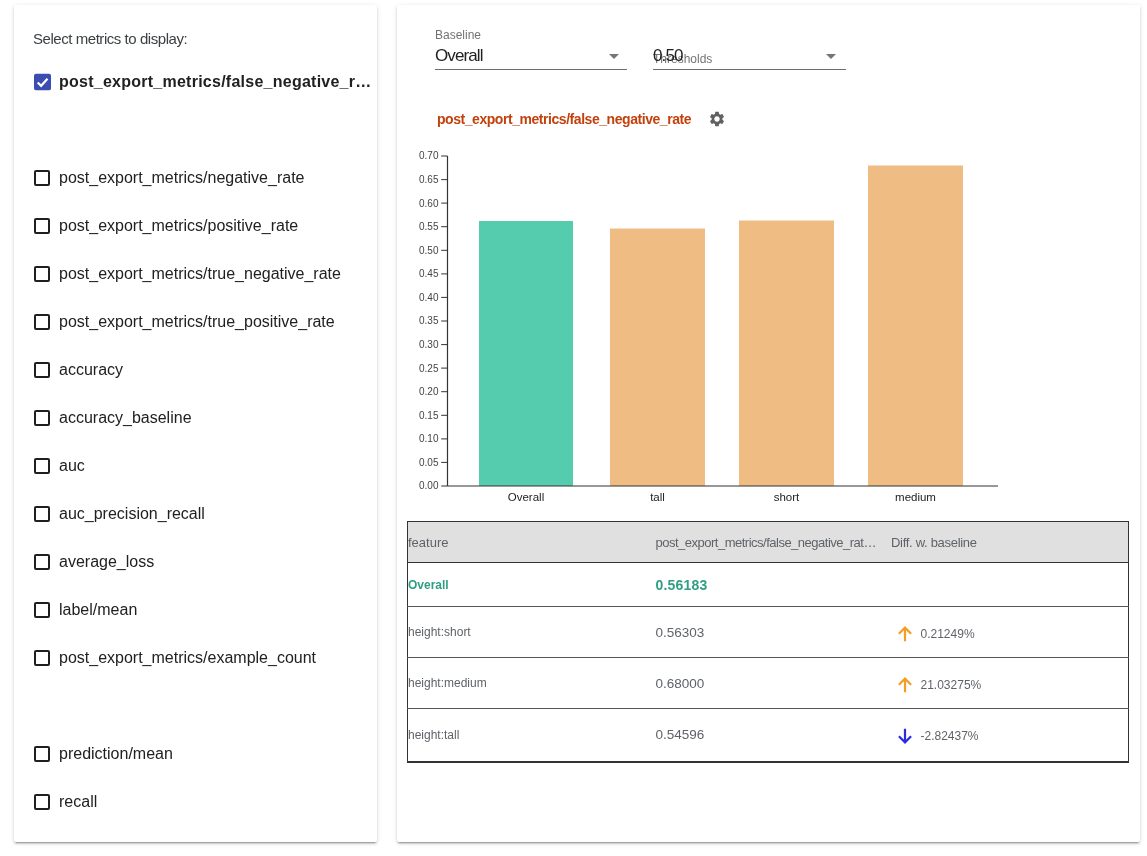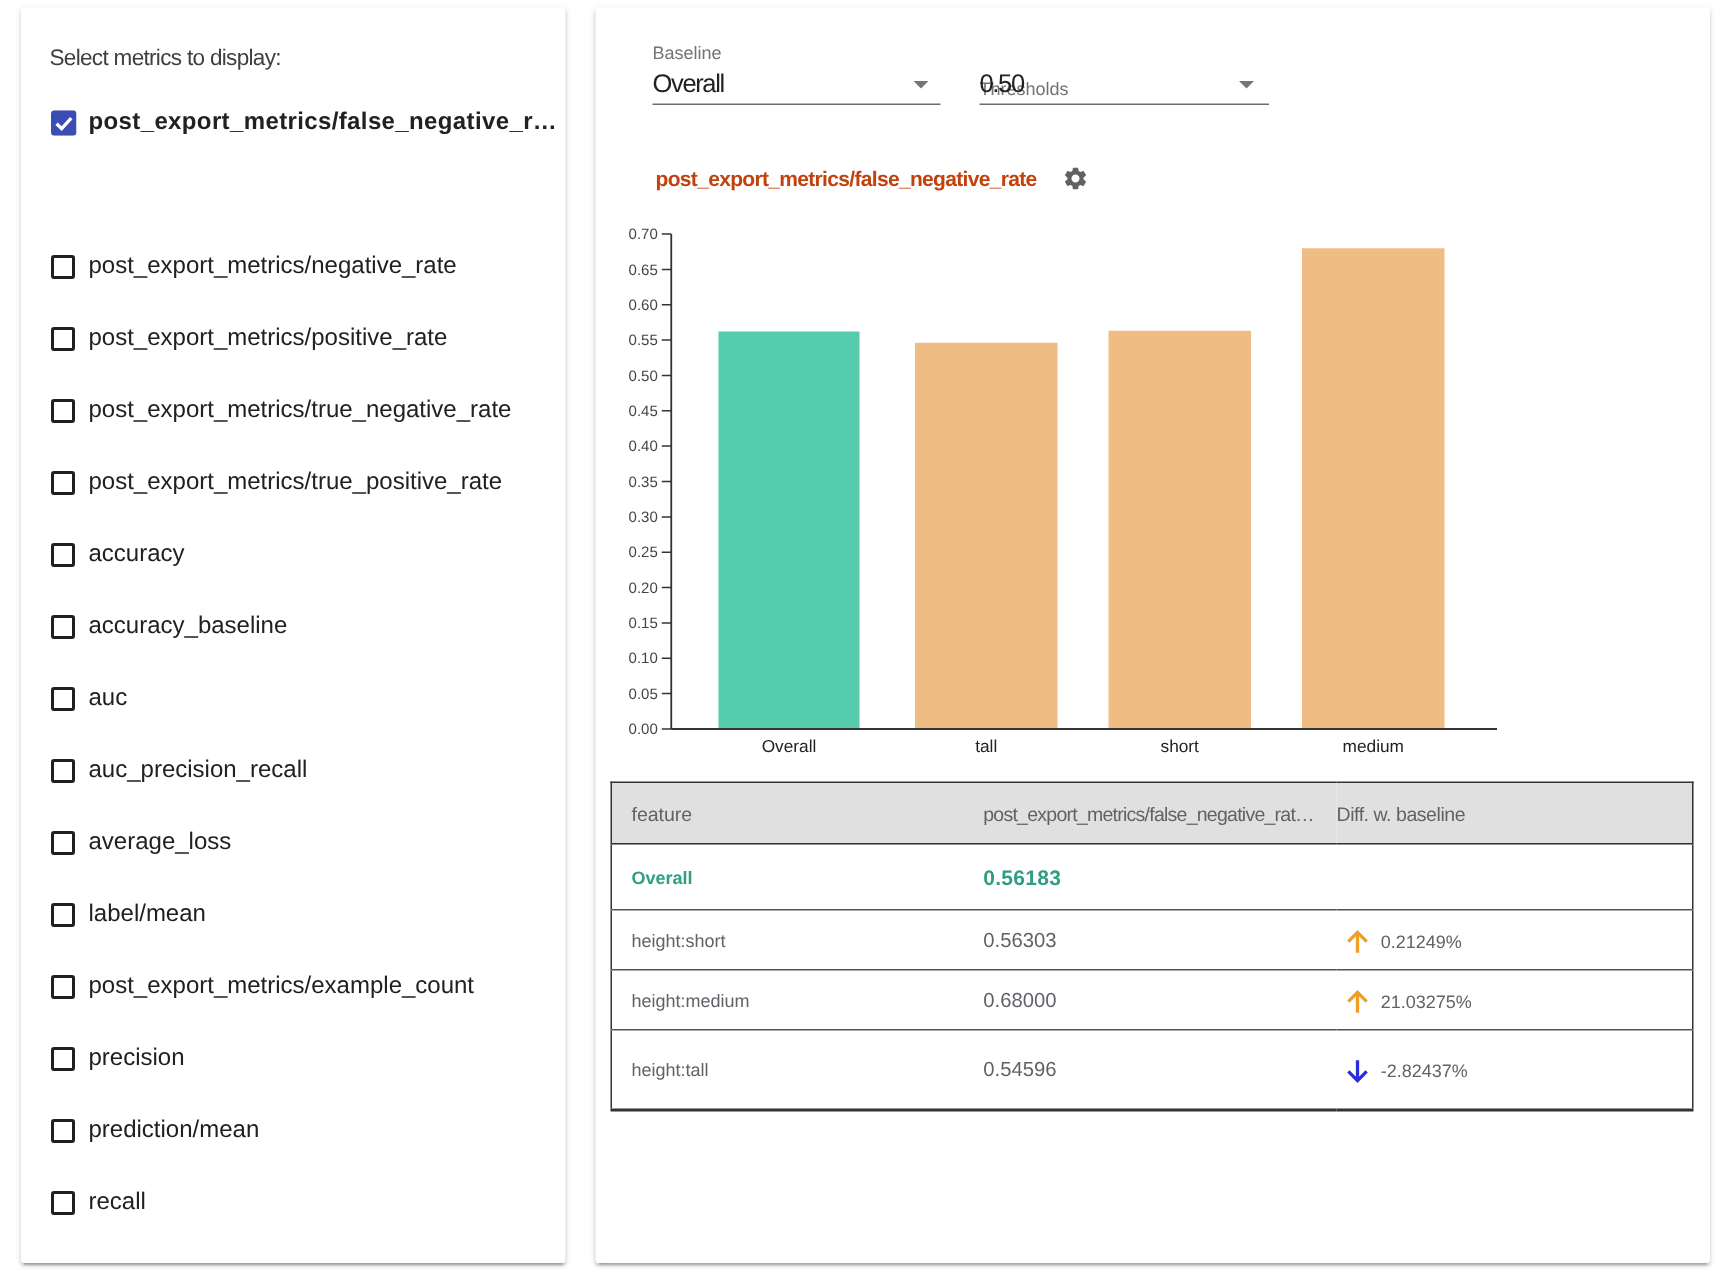--- a/index.html
+++ b/index.html
@@ -26,25 +26,25 @@
 table { position:absolute; left:10px; top:516px; width:721px; border-collapse:collapse; table-layout:fixed;
   border:1px solid #333; border-bottom:2px solid #333; }
 th,td { text-align:left; font-weight:normal; }
 thead tr { height:41px; background:#e0e0e0; }
 thead th { font-size:13px; color:#5f6368; border-bottom:1px solid #333; }
 thead th.c2 { letter-spacing:-0.5px;margin-top:32px; }
 thead th.c3 { letter-spacing:-0.3px; }
 tbody tr { border-bottom:1px solid #555; }
 td { font-size:12px; color:#5f6368; }
 td.c2 { font-size:13.5px; }
-.c1 { width:248px; padding-left:13px; }
+.c1 { width:248px; }
 .c2 { width:235.5px; }
 .c3 { width:237.5px; }
 tr.r1 { height:44px; }
-tr.rn { height:40px; }
+tr.rn { height:51px; }
 tr.rl { height:53px; }
 td.c1.teal { color:#2f9e83; font-weight:bold; font-size:12px; }
 td.c2.teal { color:#2f9e83; font-weight:bold; font-size:14px; letter-spacing:0.2px; }
 .diff { display:flex; align-items:center; margin-top:3px; }
 .arr { margin-left:5.5px; margin-right:8px; }
 .pct { font-size:12px; color:#5f6368; }
 </style></head>
 <body>
 <div id="left" class="card">
 <div id="sel">Select metrics to display:</div>
@@ -93,24 +93,20 @@
       <span class="cb"></span>
       <span class="lbl">average_loss</span>
     </div>
 <div class="item" style="top:581px">
       <span class="cb"></span>
       <span class="lbl">label/mean</span>
     </div>
 <div class="item" style="top:629px">
       <span class="cb"></span>
       <span class="lbl">post_export_metrics/example_count</span>
-    </div>
-<div class="item" style="top:677px">
-      <span class="cb"></span>
-      <span class="lbl">precision</span>
     </div>
 <div class="item" style="top:725px">
       <span class="cb"></span>
       <span class="lbl">prediction/mean</span>
     </div>
 <div class="item" style="top:773px">
       <span class="cb"></span>
       <span class="lbl">recall</span>
     </div>
 </div>

